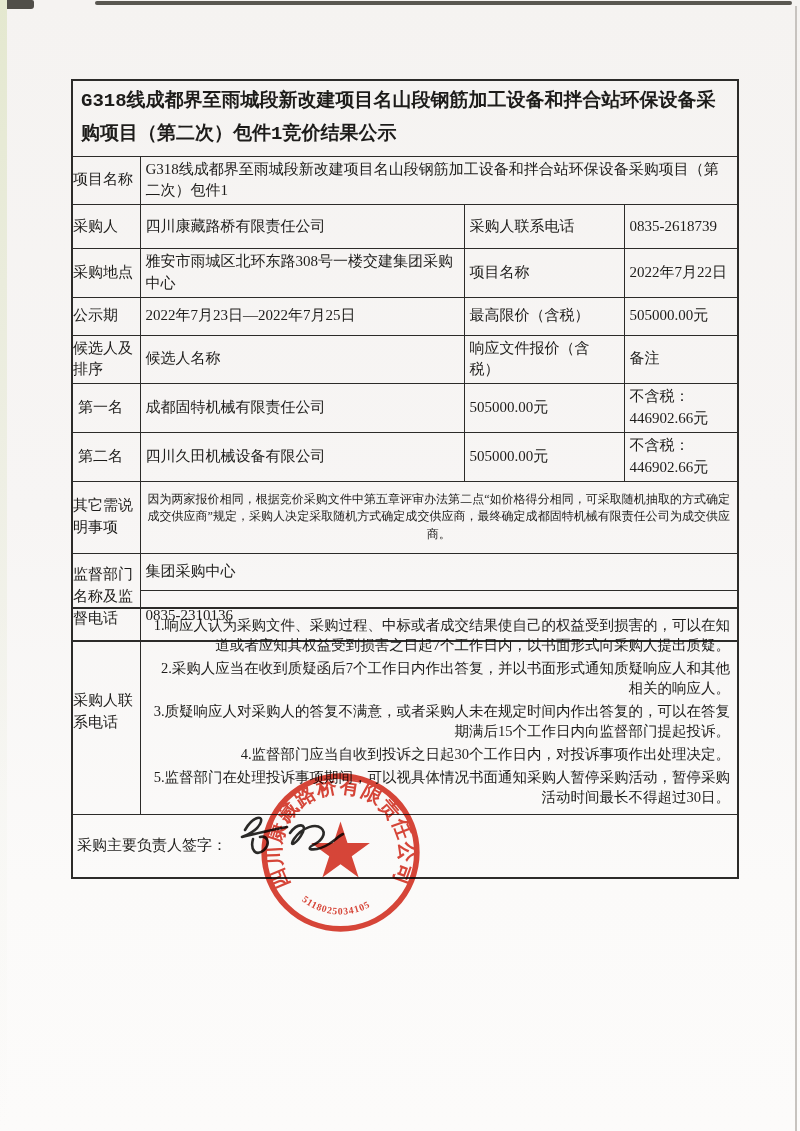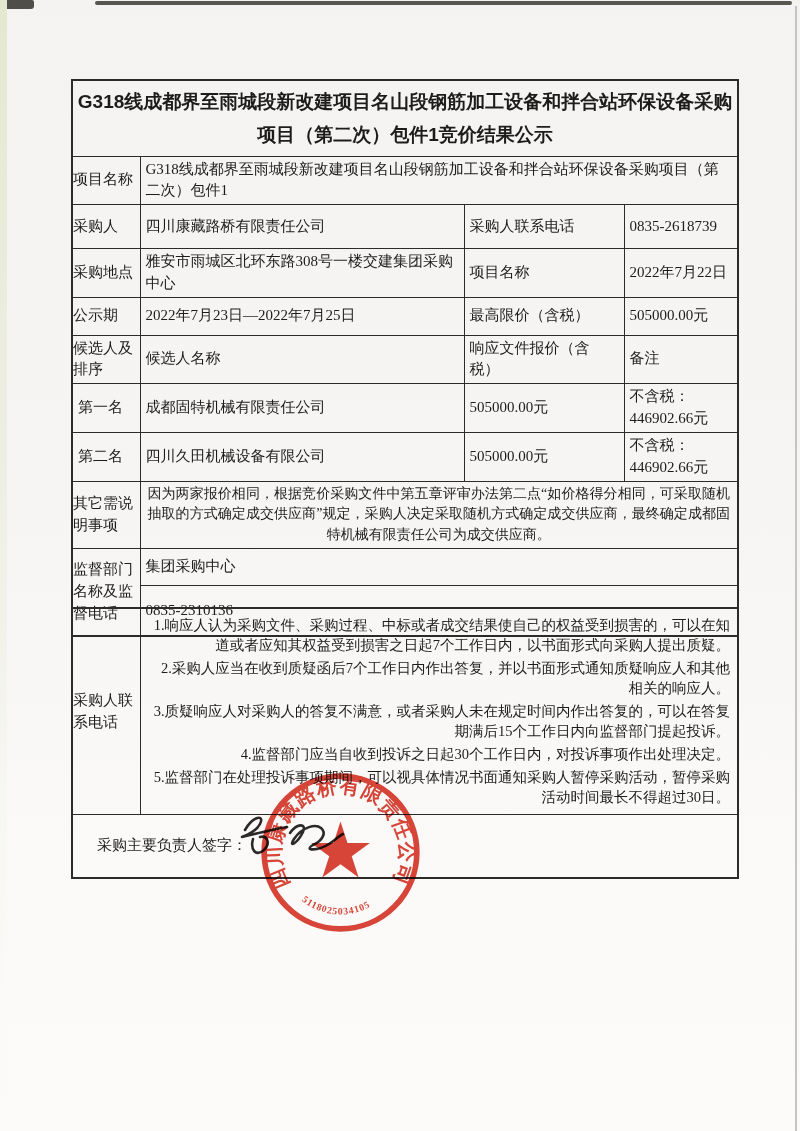--- a/index.html
+++ b/index.html
@@ -16,29 +16,29 @@
   .edge-right-line{position:absolute;left:795px;top:6px;width:2px;height:1125px;background:#c7c3bf;}
   
   table{position:absolute;left:71px;border-collapse:collapse;table-layout:fixed;}
   #t1{top:79px;width:666px;}
   #t2{top:607px;width:666px;}
   table{border:2px solid #2c2b29;}
   td{border:1.5px solid #2c2b29;padding:2px 5px;font-size:15px;line-height:1.45;
      vertical-align:middle;overflow:hidden;}
   td.lab{padding:2px 2px 2px 0;margin-left:38px;}
   .c{}
-  .title-cell{font-family:Liberation Sans, sans-serif;font-weight:bold;
-     font-size:19px;text-align:center;line-height:1.75;padding:4px 0;}
+  .title-cell{font-family:Liberation Mono, monospace;font-weight:bold;
+     font-size:19px;line-height:1.75;padding:4px 8px;}
   .rA{height:73px}.rB{height:45px}.rC{height:44px}.rD{height:46px}.rE{height:38px}
   .rF{height:42px}.rG{height:49px}.rH{height:44px}.rI{height:65px}.rJ{height:37px}.rK{height:51px}
   .rL{height:187px}.rM{height:63px}
-  .just{text-align:justify;text-align-last:center;text-justify:inter-character;font-size:14px;line-height:1.48;padding:2px 7px;}
+  .just{text-align:justify;text-align-last:center;text-justify:inter-character;font-size:12px;line-height:1.48;padding:9px 7px;}
   .items{font-size:14.5px;line-height:1.38;padding:6px 7px 4px 6px;vertical-align:middle;}
   .items p{margin:0 0 3px 0;text-align:right;}
-  .sig-cell{padding-left:24px;font-size:15px;}
+  .sig-cell{padding-left:4px;font-size:15px;}
   
   .signature{position:absolute;left:233px;top:806px;width:118px;height:62px;z-index:4;}
   .stamp{position:absolute;left:258px;top:770px;width:165px;height:165px;z-index:5;
      mix-blend-mode:multiply;opacity:0.93;}
   .stamp text{font-family:"Liberation Serif","DejaVu Serif",serif;font-weight:600;}
 </style>
 </head>
 <body>
 
 <div class="page">

